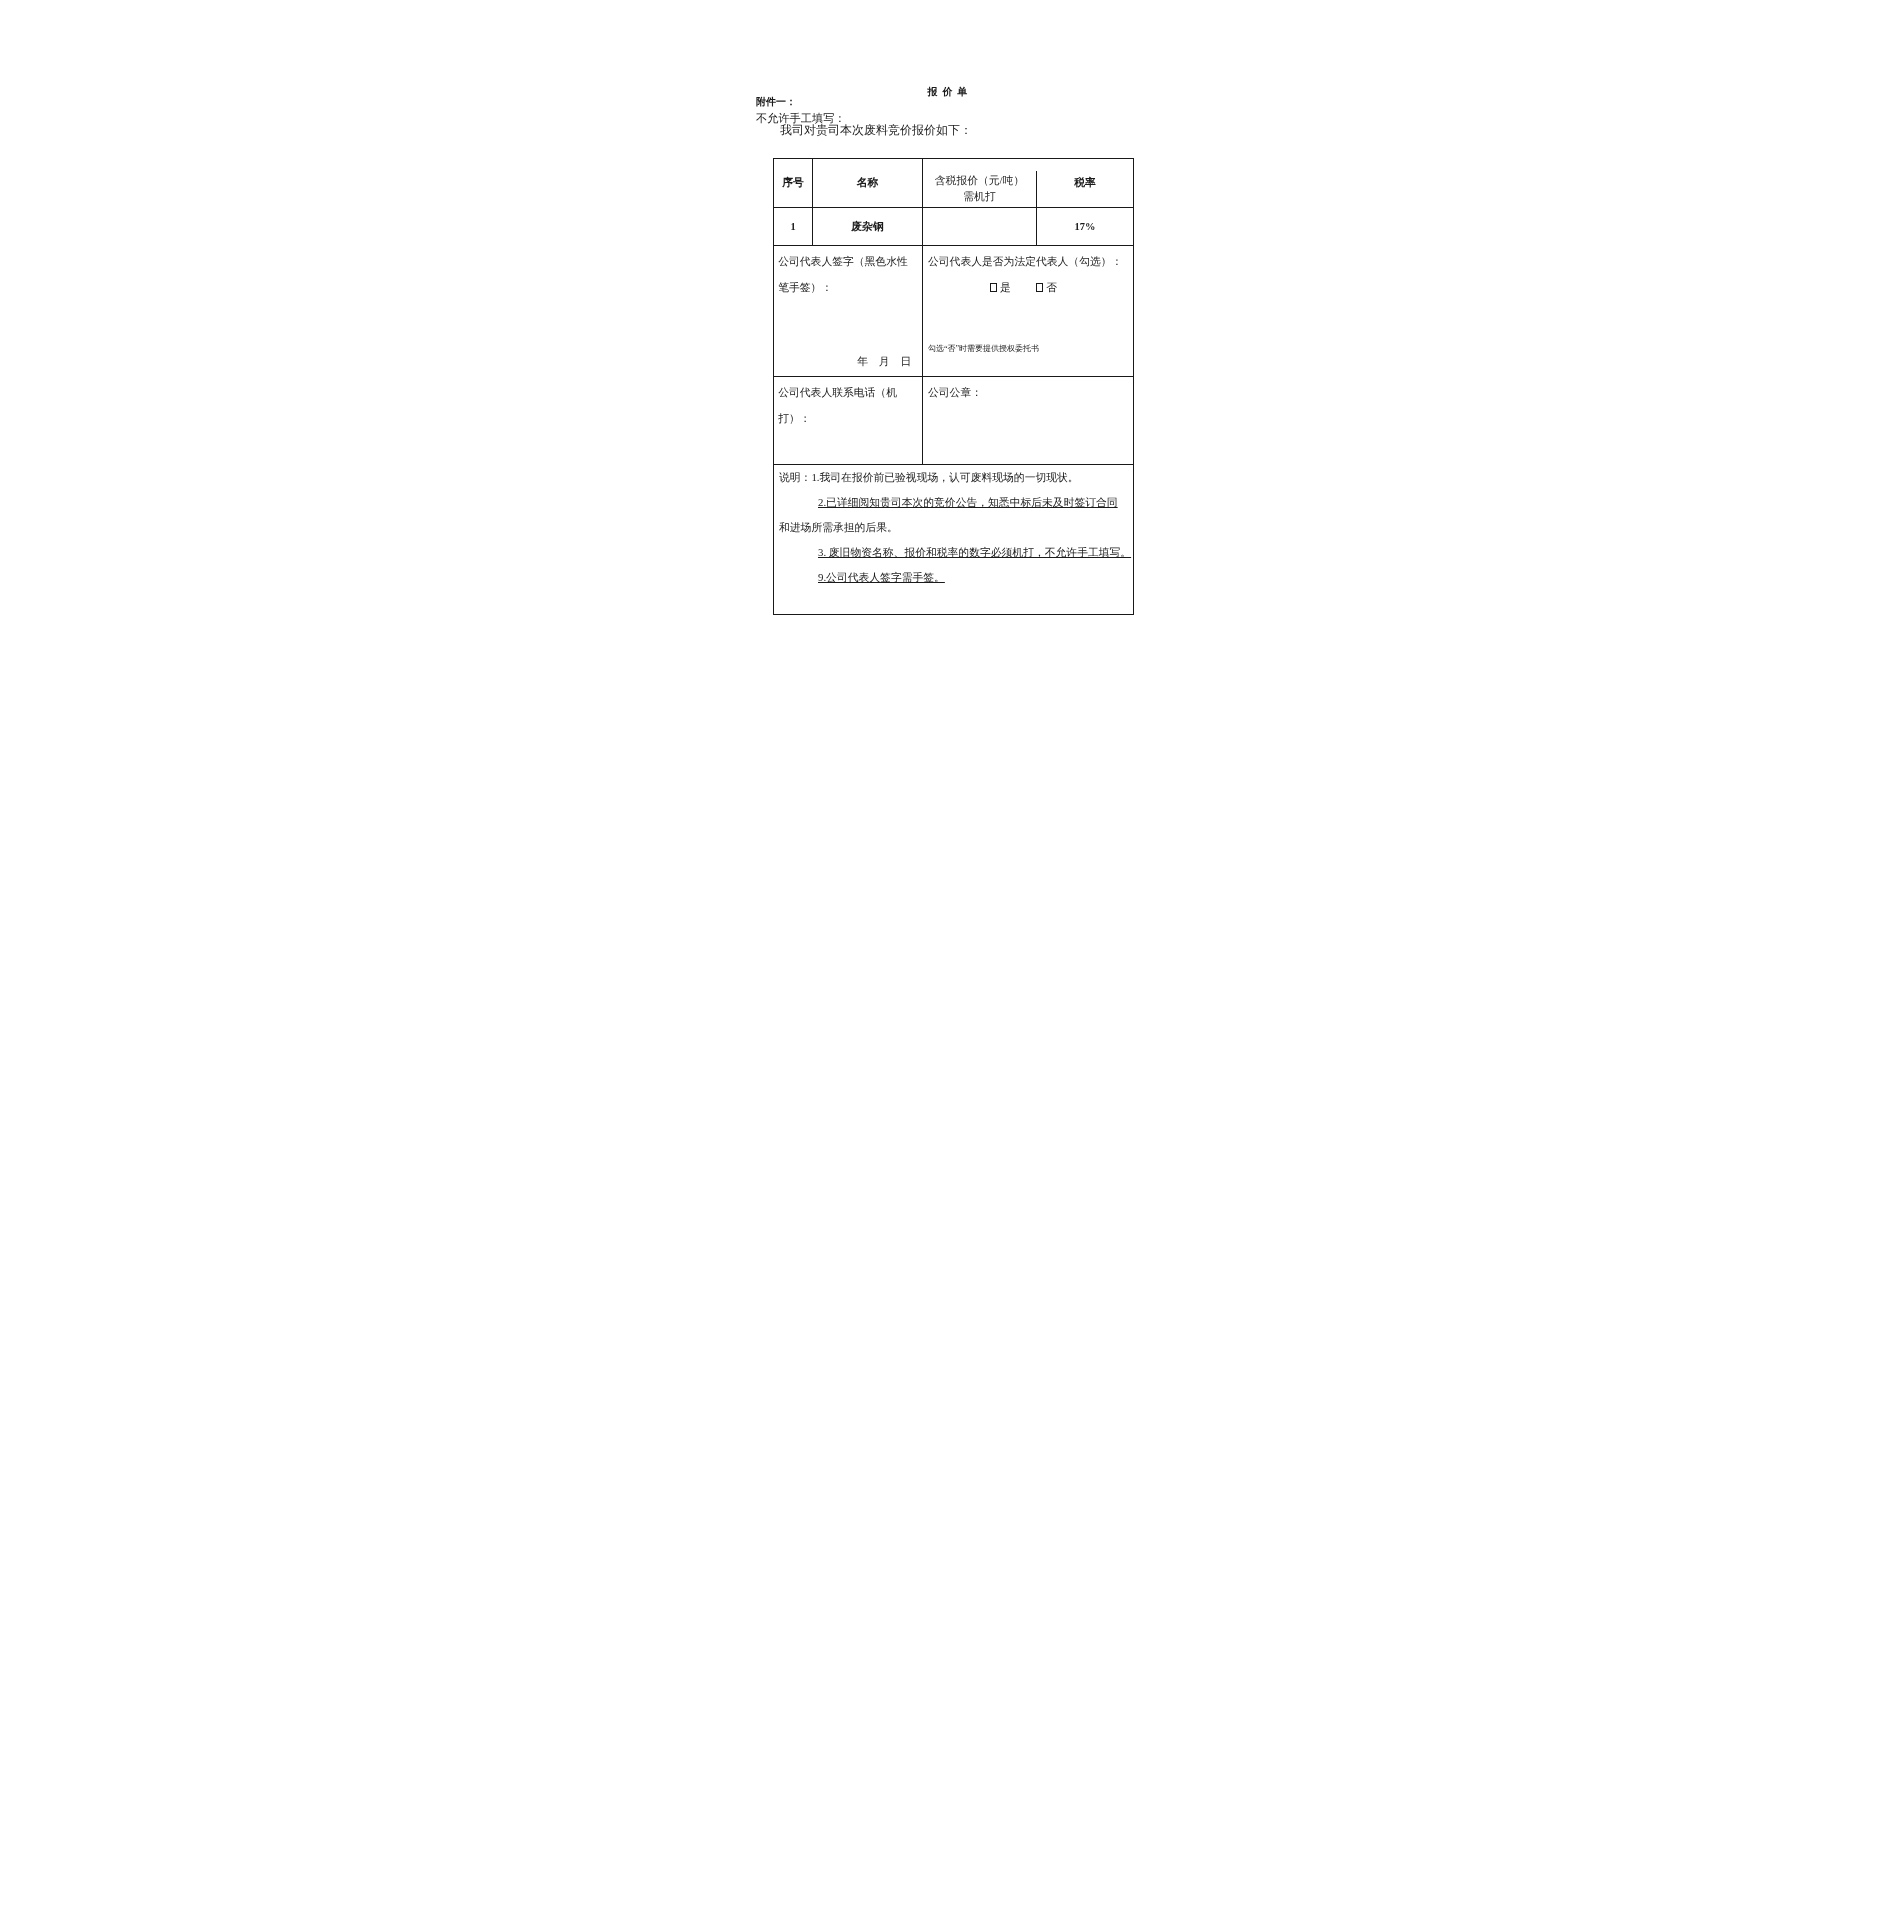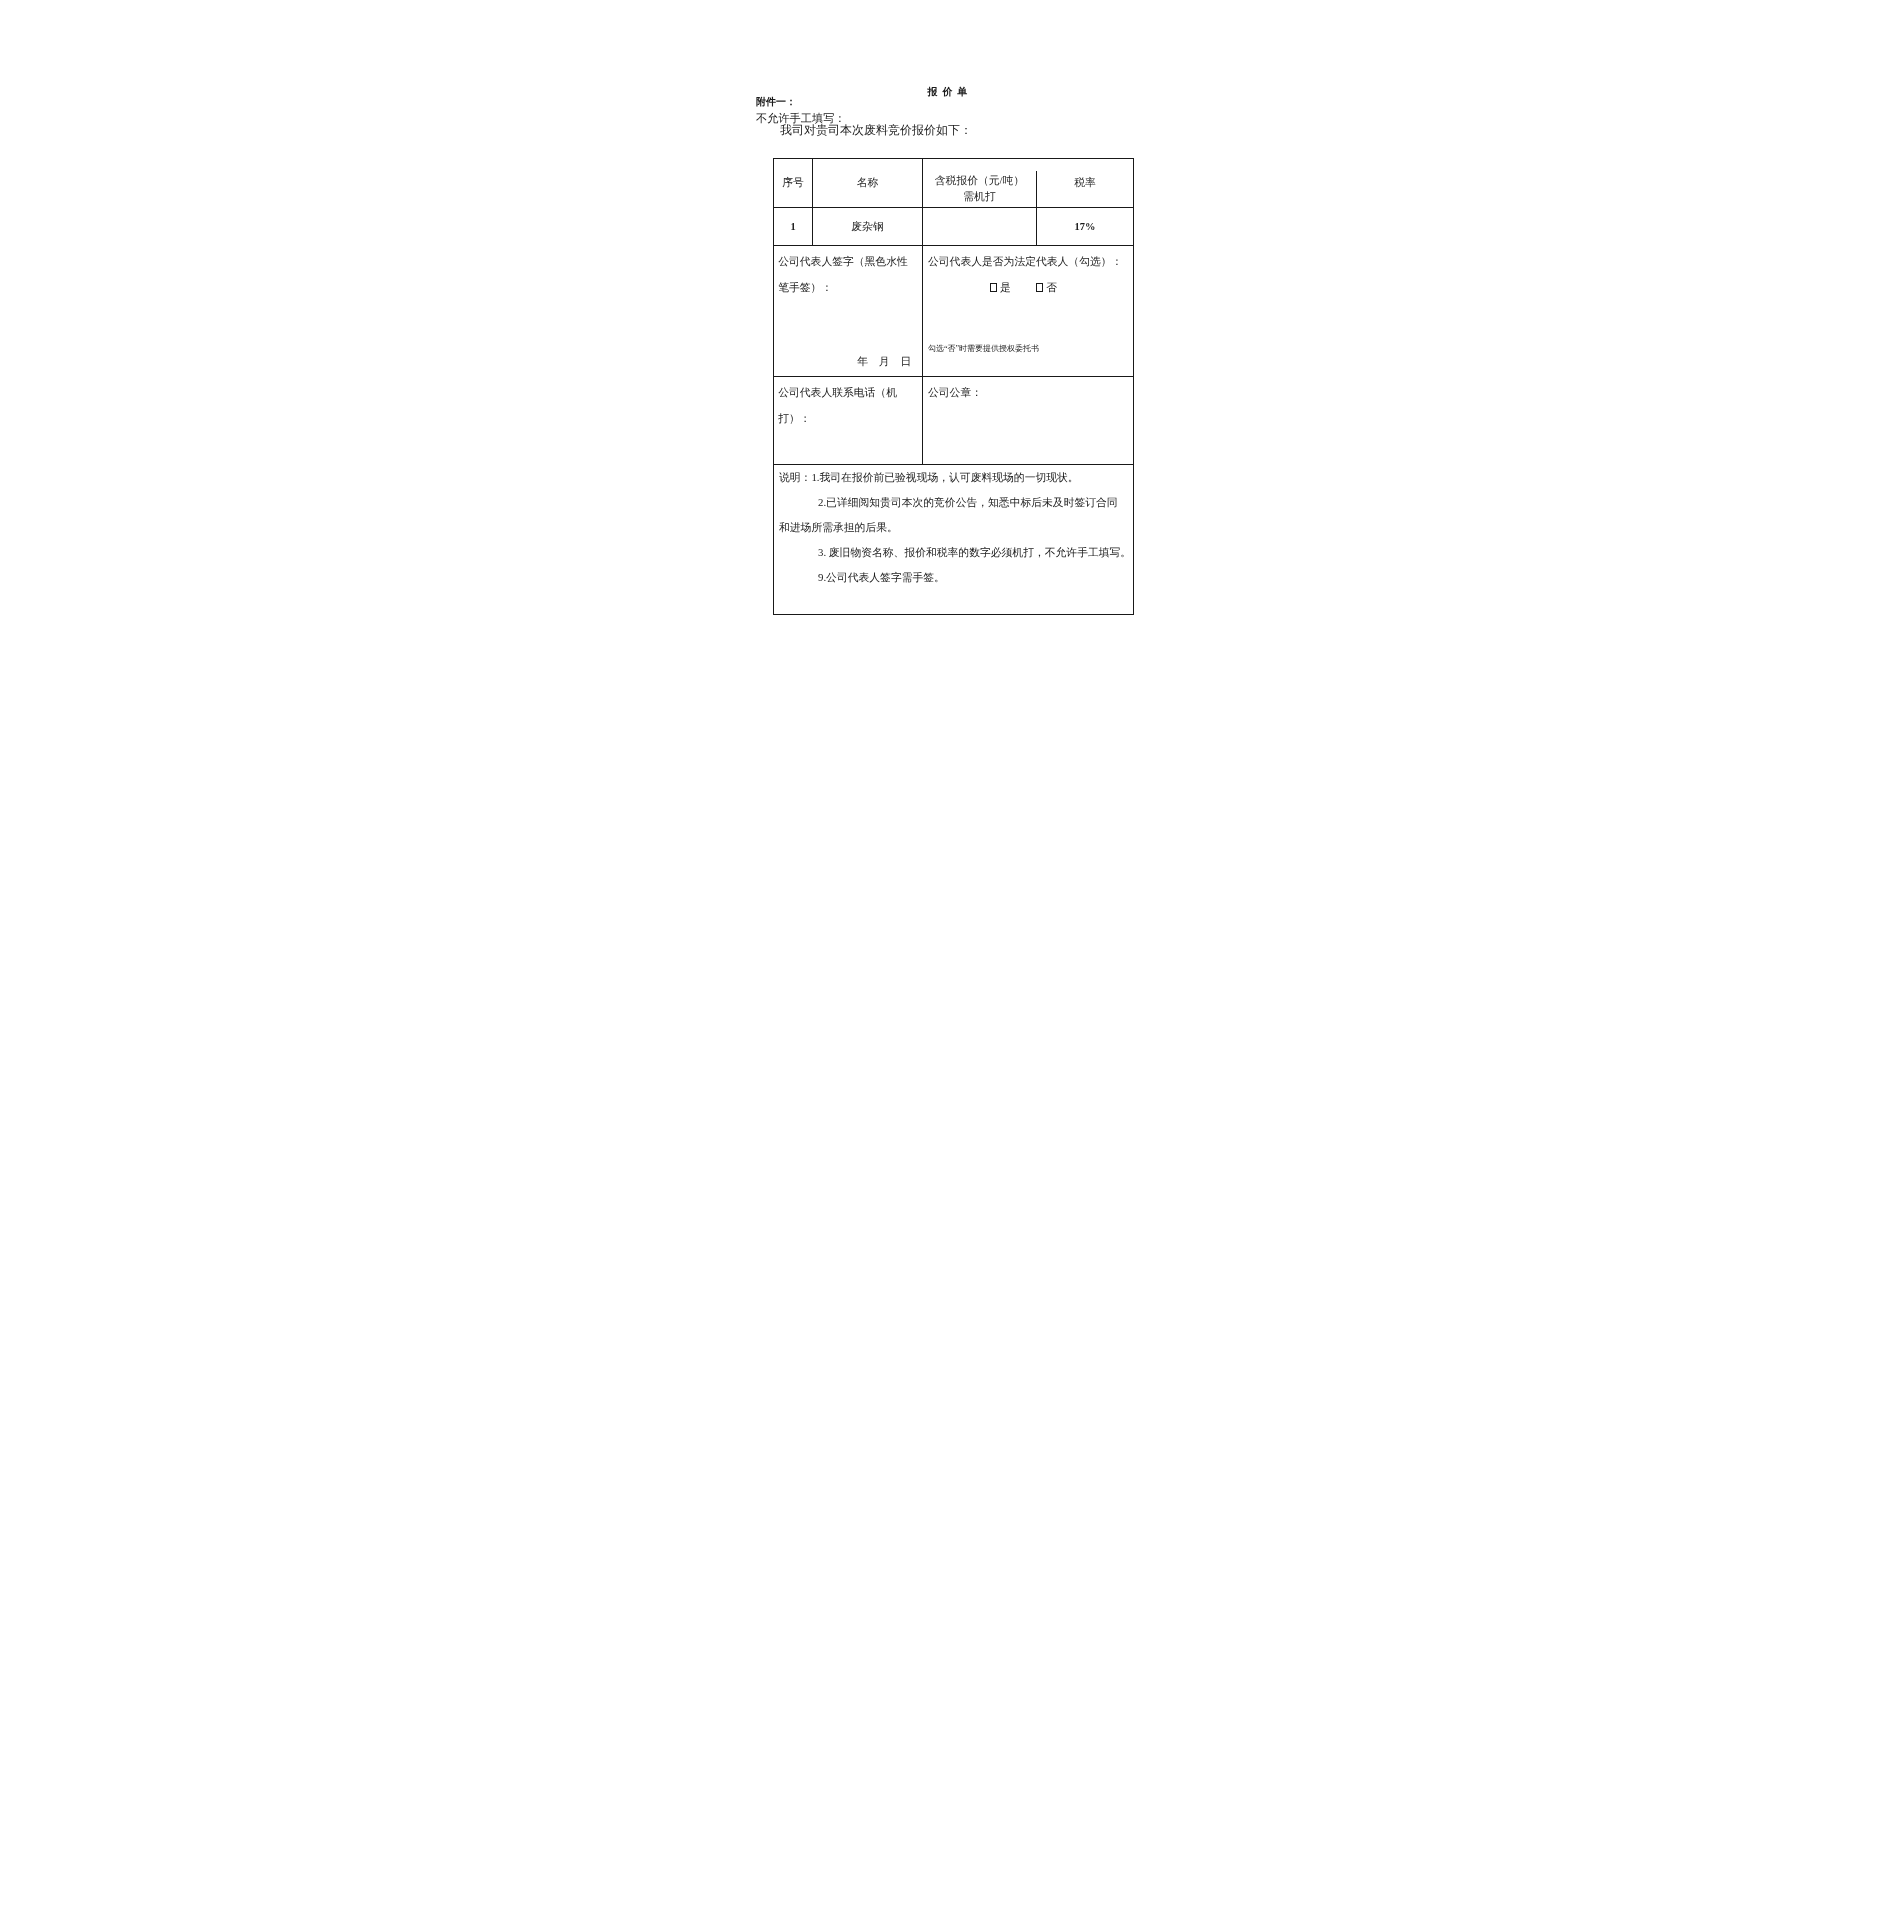--- a/index.html
+++ b/index.html
@@ -23,21 +23,21 @@
     border:1.5px solid #191919; border-left-width:0.8px; border-right-width:0.8px;
     font-size:10.8px;
   }
   .cell { border-right:0.8px solid #191919; border-bottom:1.2px solid #191919;
           overflow:hidden; }
   .nr { border-right:none; }
   .nb { border-bottom:none; }
   .span2 { grid-column:span 2; }
   .span4 { grid-column:1 / -1; }
 
-  .center { display:flex; align-items:center; justify-content:center; }
+  .center { display:flex; align-items:center; justify-content:center;font-weight:bold; }
   .head-price { display:flex; flex-direction:column; align-items:center;
                 justify-content:space-between; padding:3.1px 0 3.9px;margin-top:12px; }
   .head-price div { line-height:13px; white-space:nowrap; }
 
   .num { font-weight:bold; font-size:10.4px; }
 
   .stack { display:flex; flex-direction:column; }
   .sig-left { padding:2.3px 0 3.9px 4.2px; line-height:26px; }
   .date-line { margin:auto 10.8px 4.6px auto; line-height:13px; white-space:nowrap; }
   .sig-right { padding:2.3px 0 0 5px; line-height:26px; }
@@ -47,21 +47,21 @@
   .cb-group { display:inline-flex; align-items:center; cursor:pointer; }
   .cbox { display:inline-block; width:7.3px; height:8.5px;
           border:0.8px solid #191919; margin-right:2.7px; background:#fff; }
   .small-note { font-size:8px; line-height:11.6px; margin-top:43px; white-space:nowrap; }
 
   .contact-left { padding:2.3px 0 0 4.2px; line-height:26px; }
   .contact-right { padding:2.3px 0 0 5px; line-height:26px; }
 
   .notes { padding:0 3.9px 0 5px; line-height:25px; }
   .note-line { white-space:nowrap; }
-  .ind { padding-left:39px; }
+  .ind { padding-left:39px;text-decoration:underline; }
 </style>
 </head>
 <body>
 
 <div class="page">
 
   <div class="attach">附件一：</div>
   <div class="title">报 价 单</div>
   <div class="addressee">不允许手工填写：</div>
   <div class="intro">我司对贵司本次废料竞价报价如下：</div>

